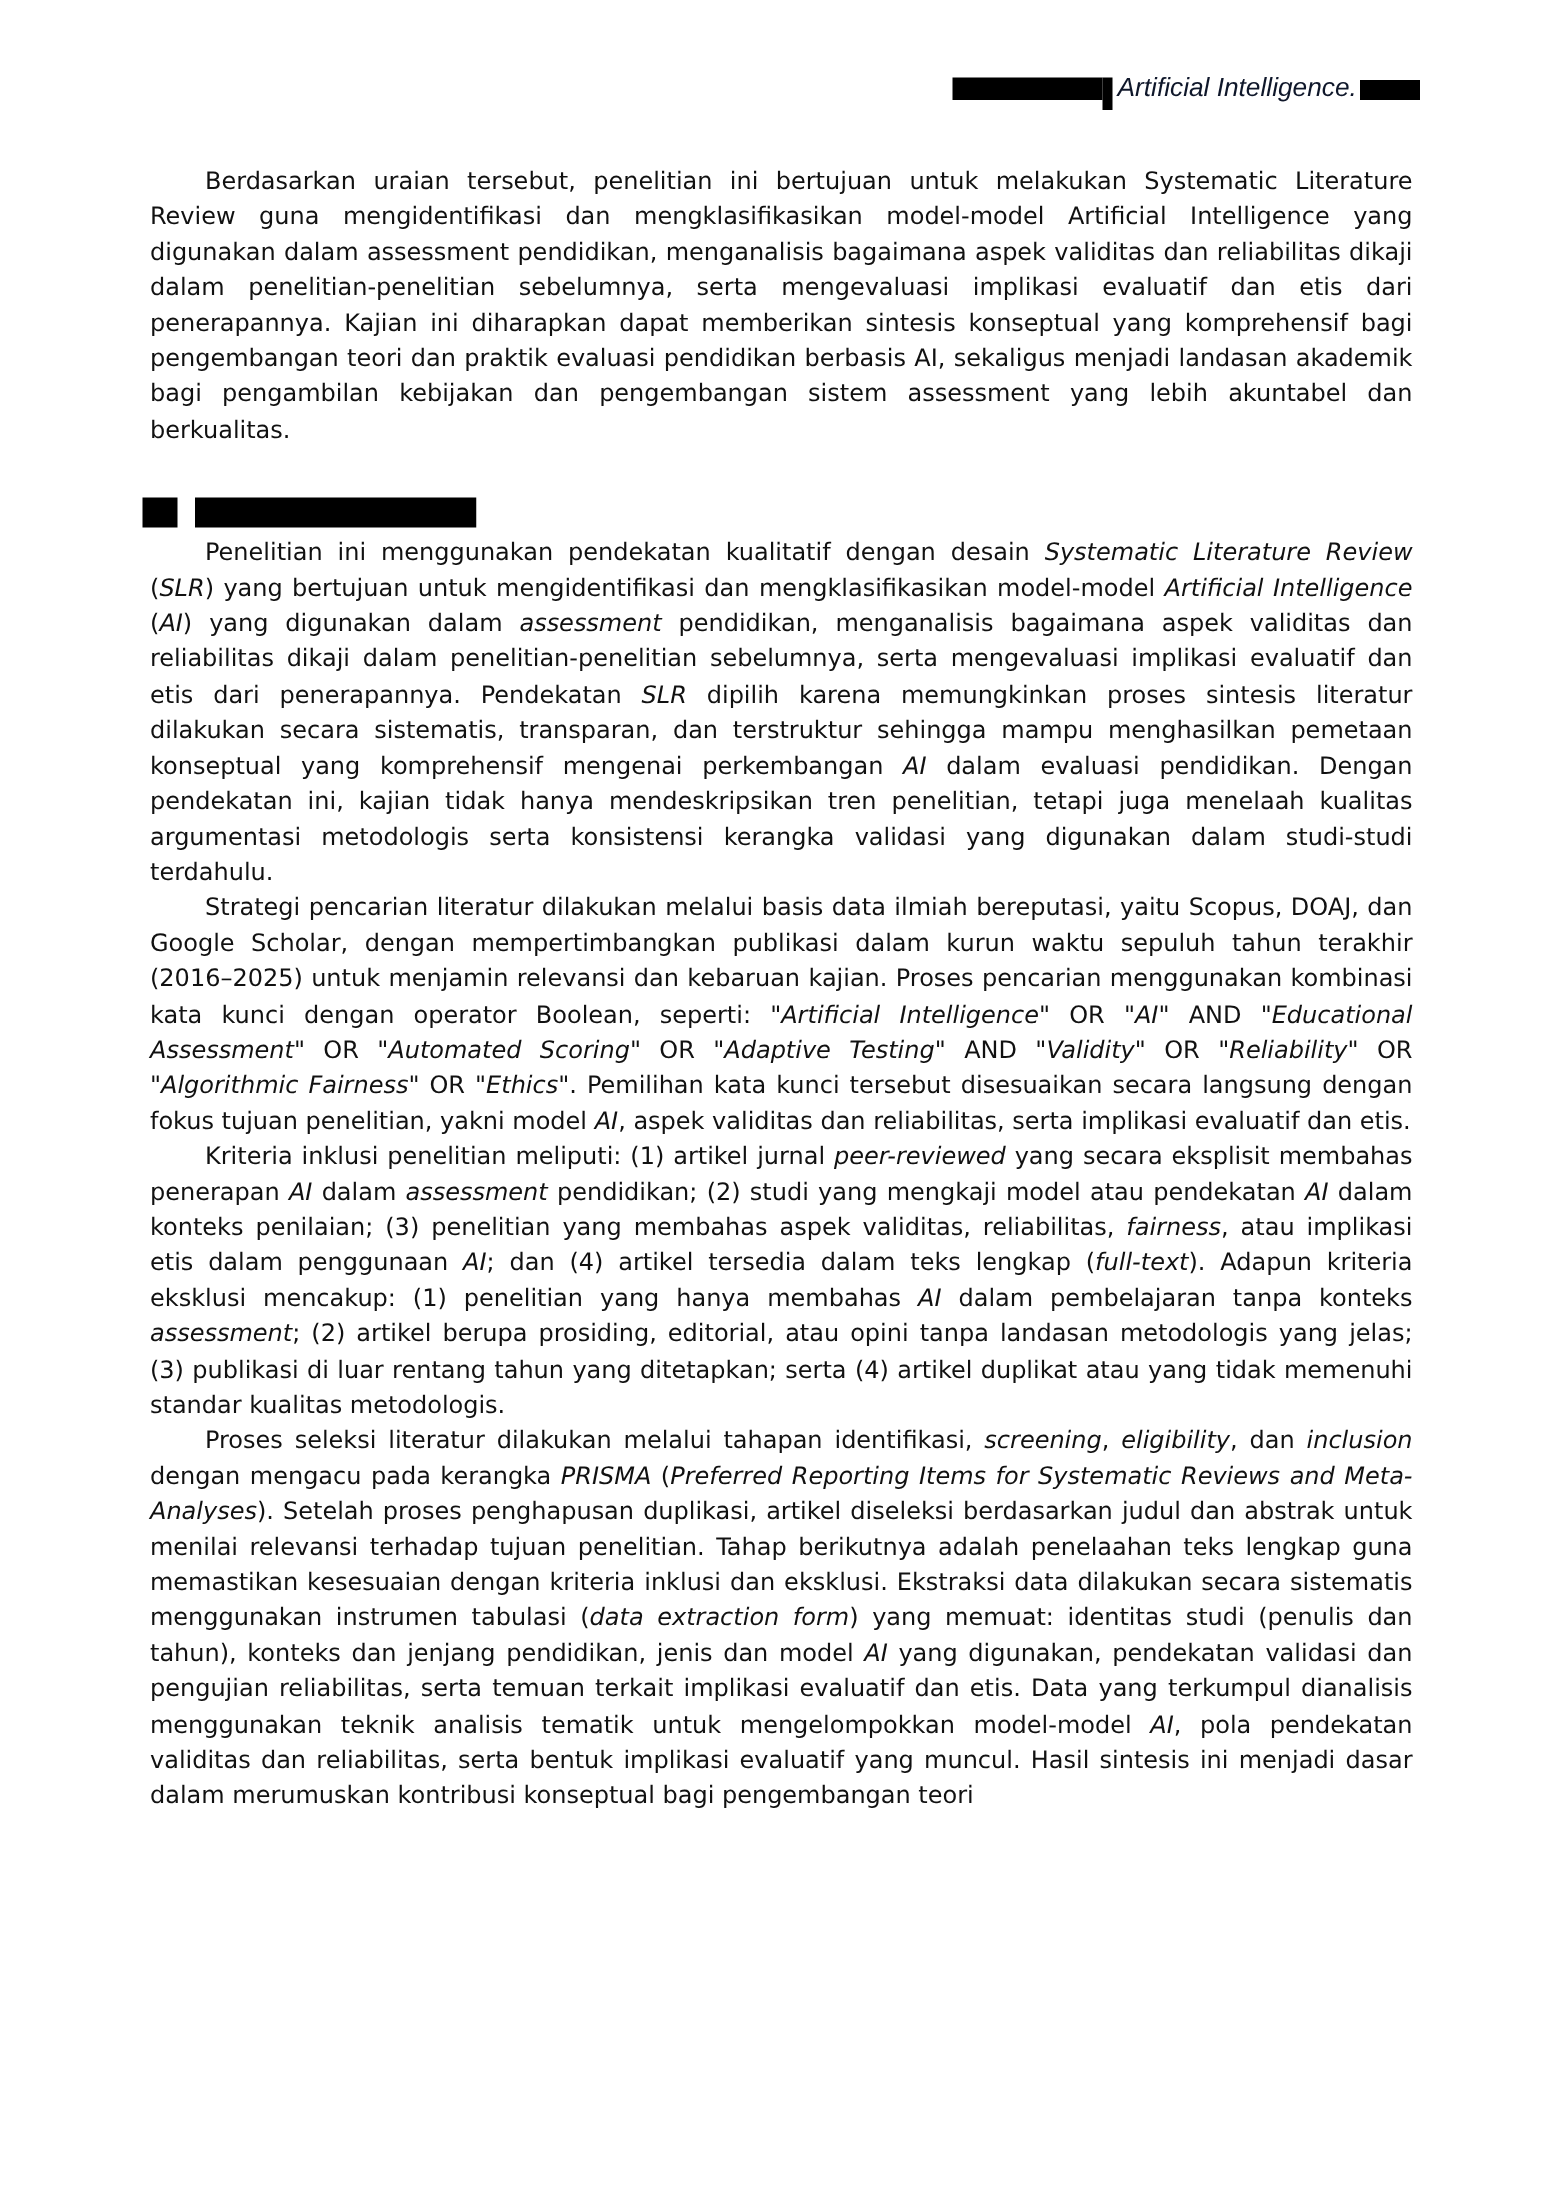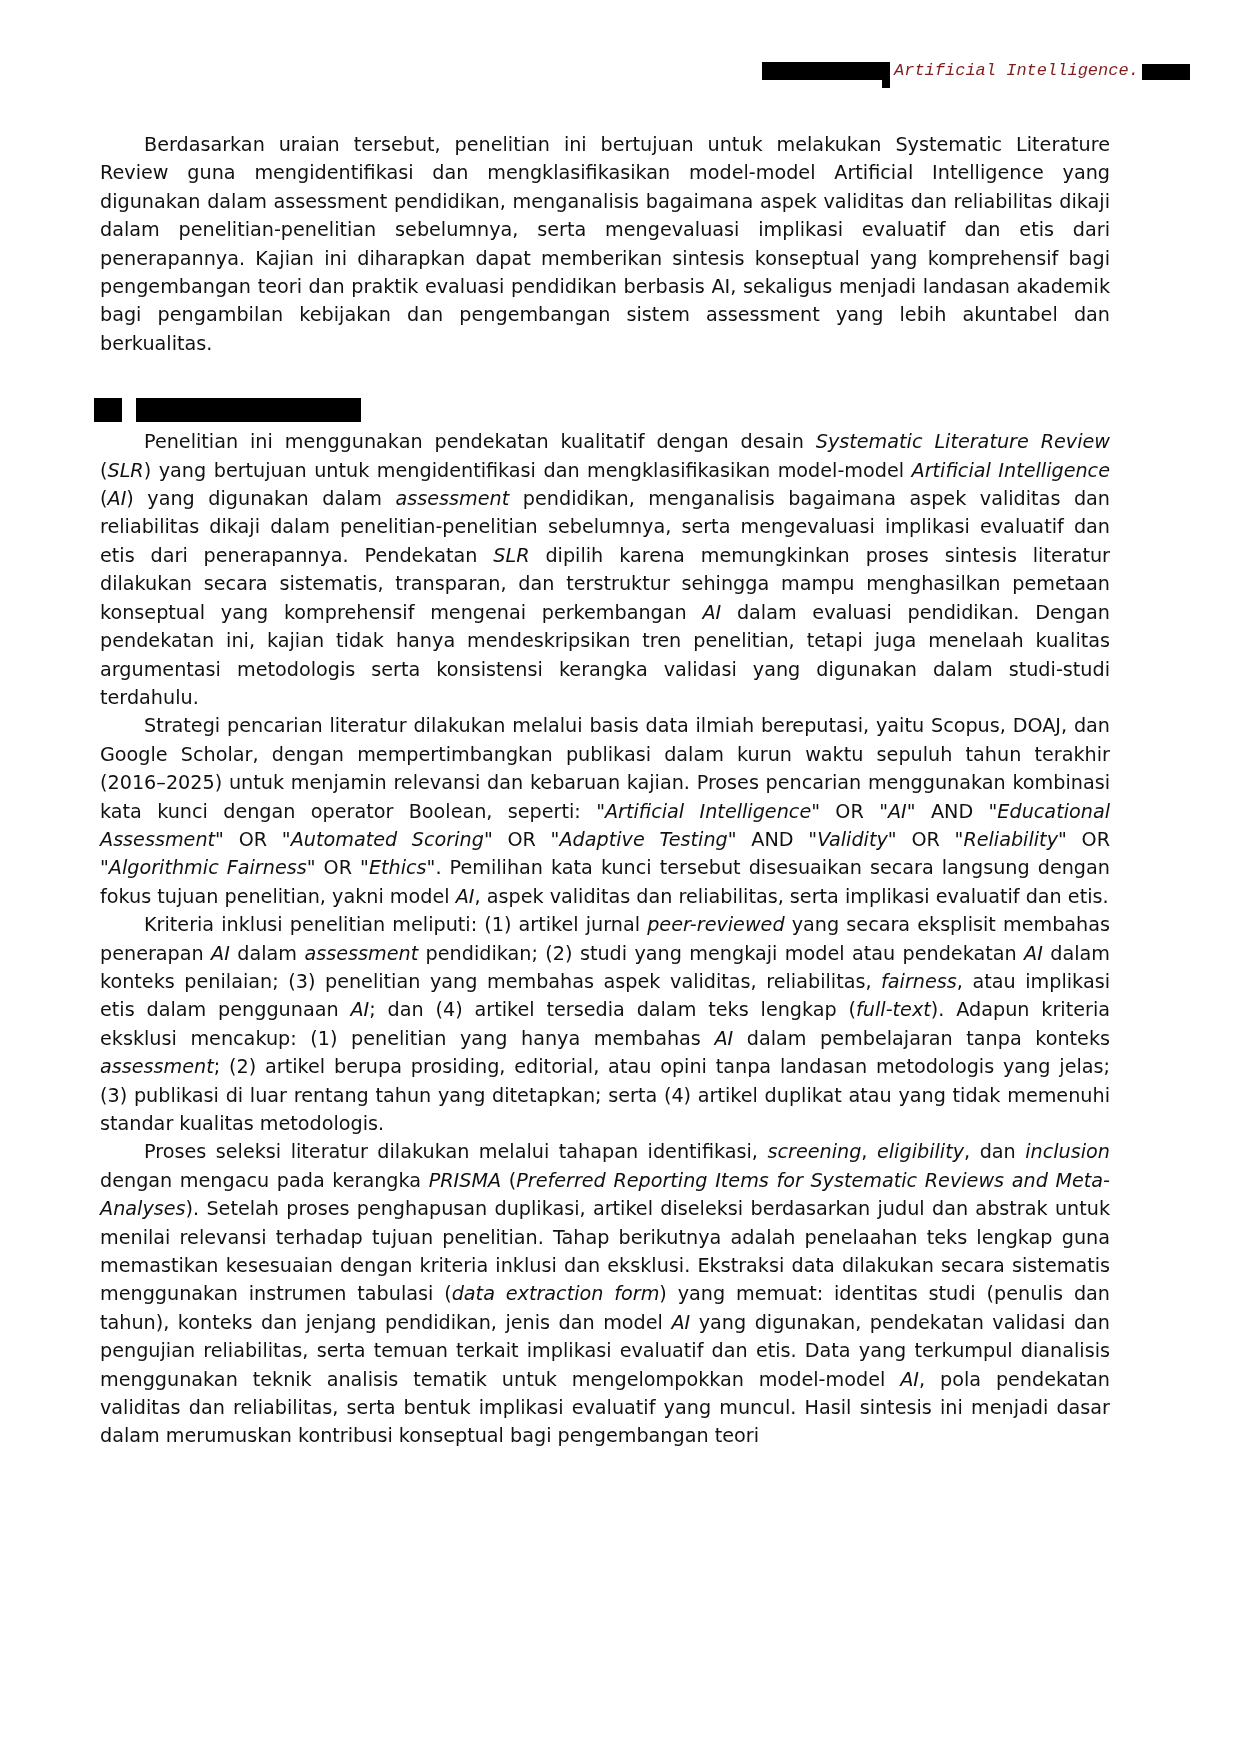--- a/index.html
+++ b/index.html
@@ -1,22 +1,22 @@
 <!DOCTYPE html>
 <html><head>
 <meta charset="utf-8">
 <style>
   html, body { margin: 0; padding: 0; background: #ffffff; }
   body { width: 1240px; height: 1754px; position: relative; overflow: hidden; font-family: "DejaVu Sans", "Liberation Sans", sans-serif; color: #111; }
   .header { position: absolute; top: 62px; left: 762px; height: 20px; display: flex; align-items: flex-start; }
   .redact-h1 { width: 120px; height: 18px; background: #000; margin-top: 0; }
   .redact-h1b { width: 8px; height: 26px; background: #000; margin-right: 4px; }
-  .header-title { font-family: Liberation Mono, monospace; font-style: italic; font-size: 17px; line-height: 18px; color: #7f1d1d; }
+  .header-title { font-family: Liberation Sans, sans-serif; font-style: italic; font-size: 21px; line-height: 18px; color: #0f172a; }
   .redact-h2 { width: 48px; height: 16px; background: #000; margin-top: 2px; margin-left: 3px; }
-  .content { position: absolute; left: 100px; top: 131px; width: 1010px; }
+  .content { position: absolute; left: 120px; top: 131px; width: 1010px; }
   p { margin: 0; font-size: 19.2px; line-height: 28.4px; text-align: justify; text-justify: inter-word; }
   p.indent { text-indent: 44px; }
   .section-heading { height: 24px; margin: 40px 0 6px 0; display: flex; align-items: center; position: relative; left: -6px; }
   .redact-num { width: 28px; height: 24px; background: #000; }
   .redact-title { width: 225px; height: 24px; background: #000; margin-left: 14px; }
   em { }
 </style>
 </head>
 <body>
 

